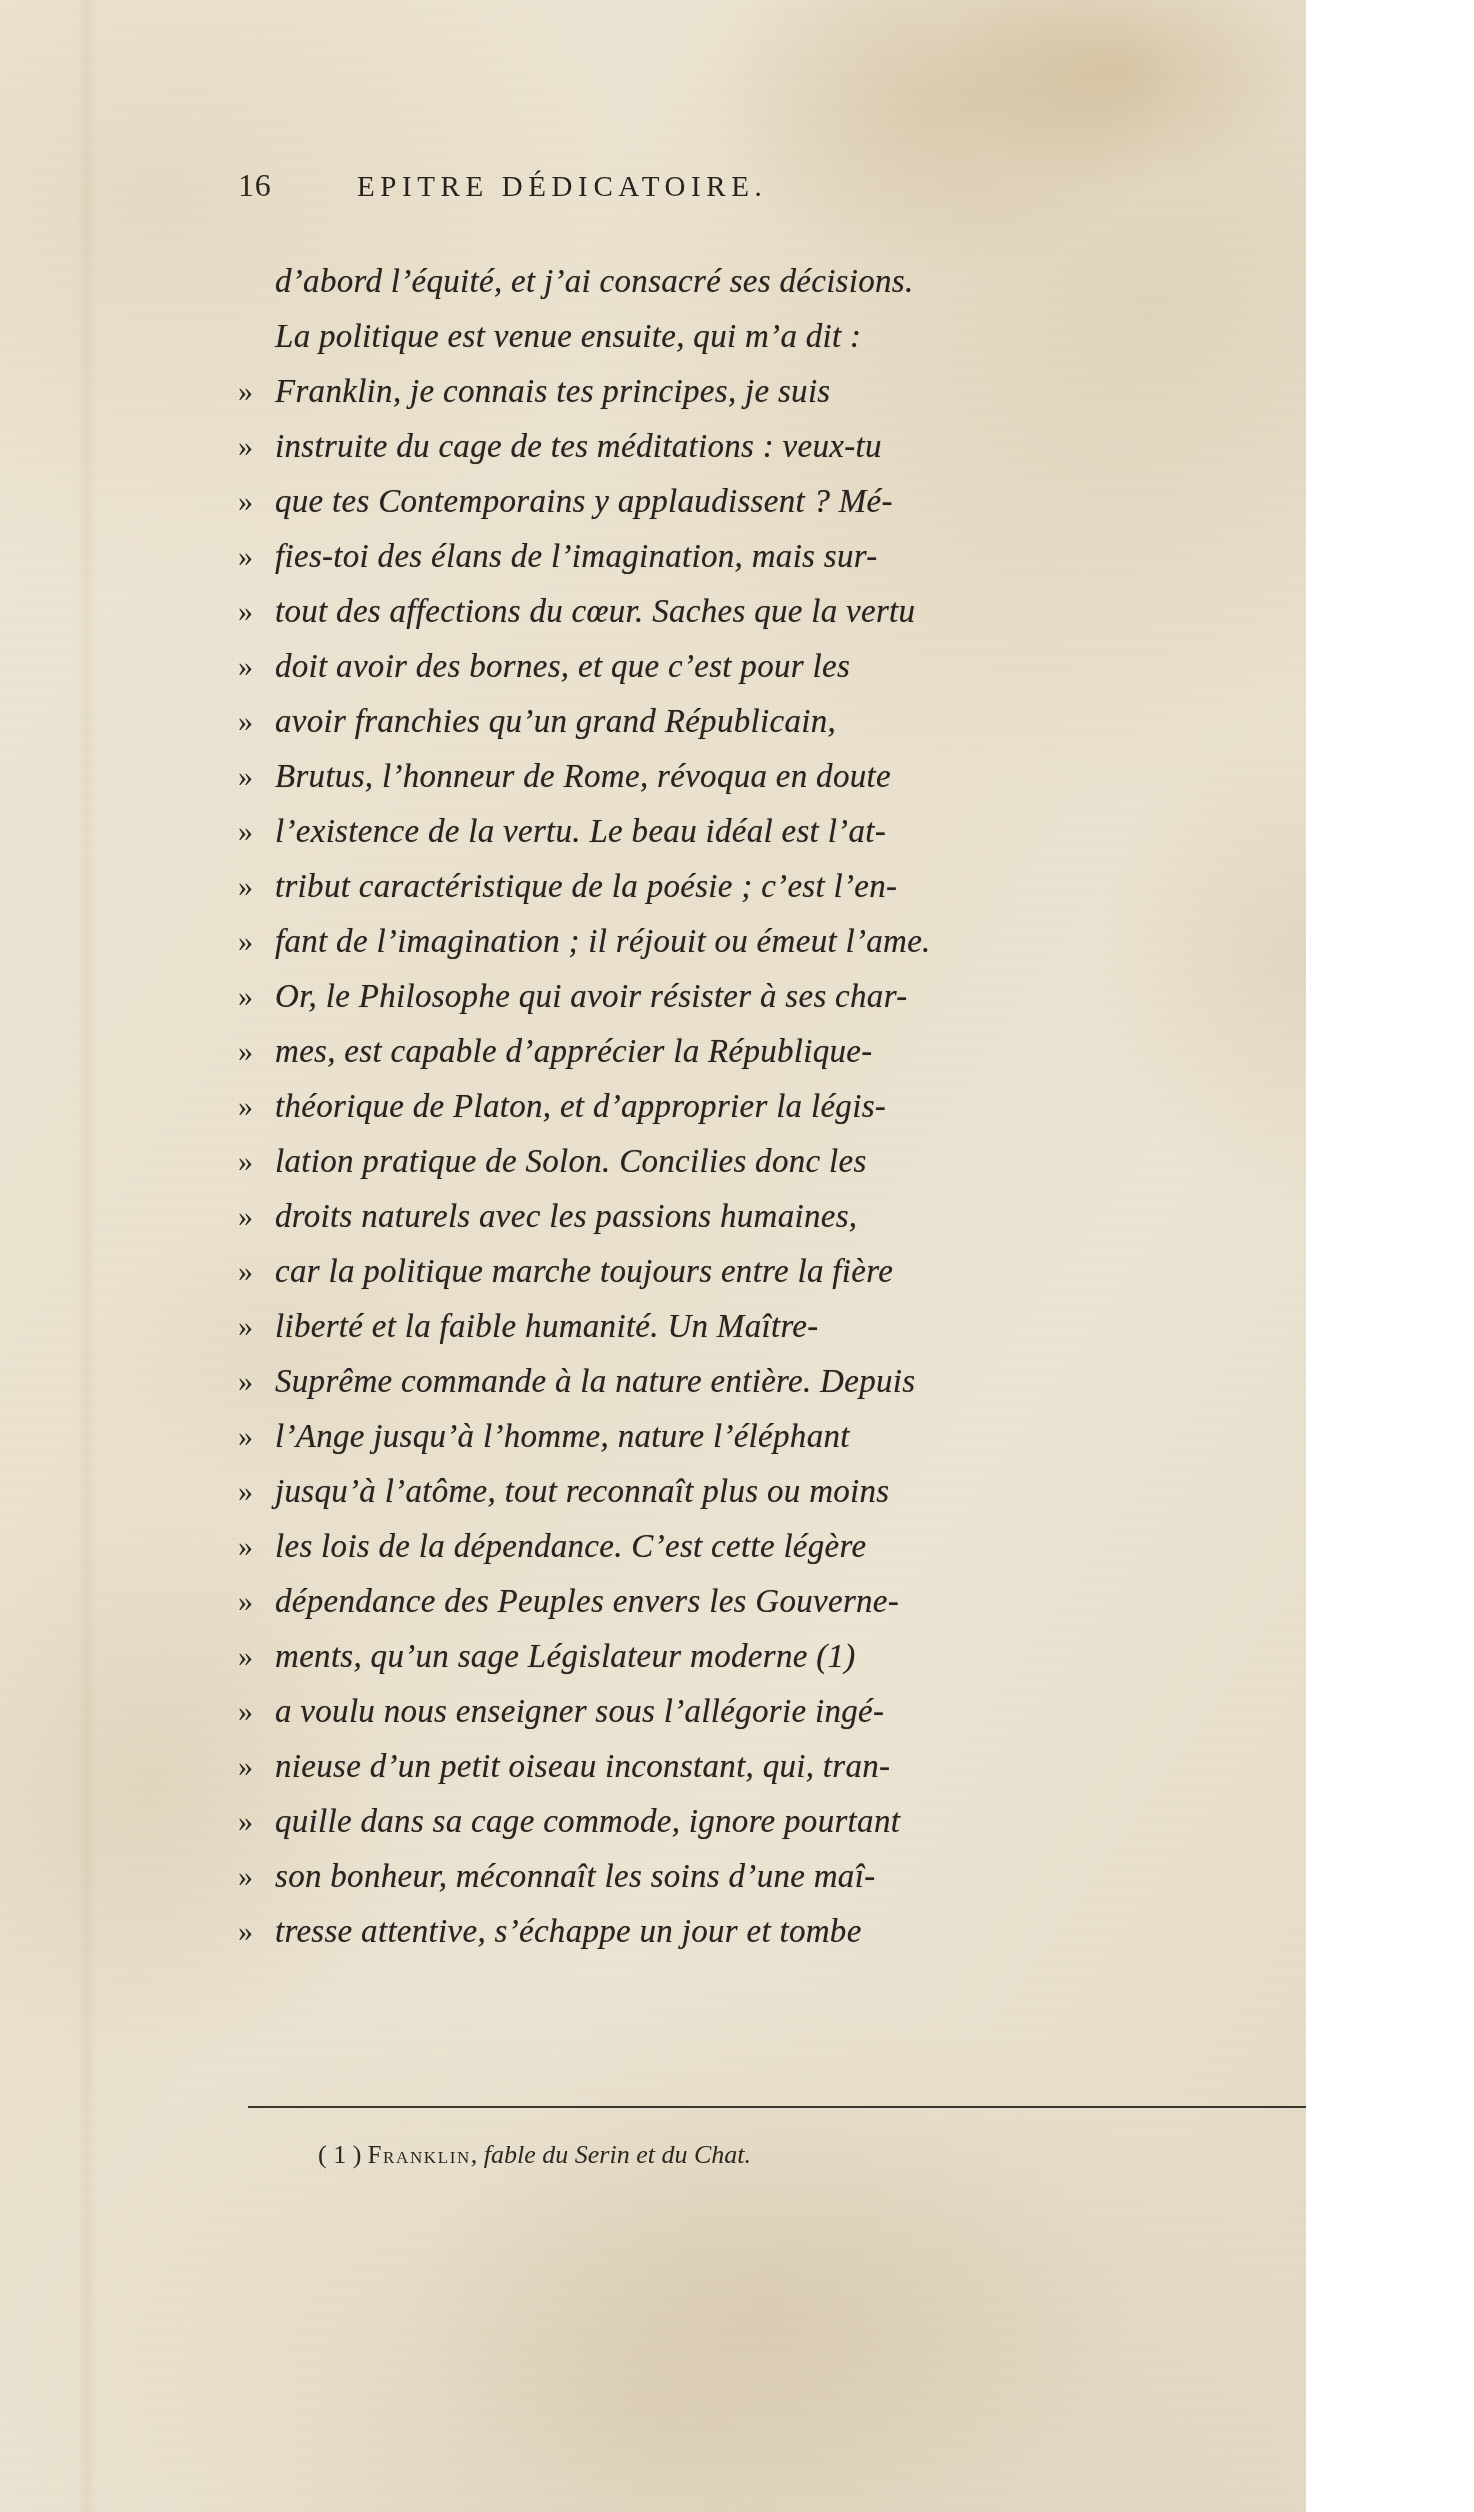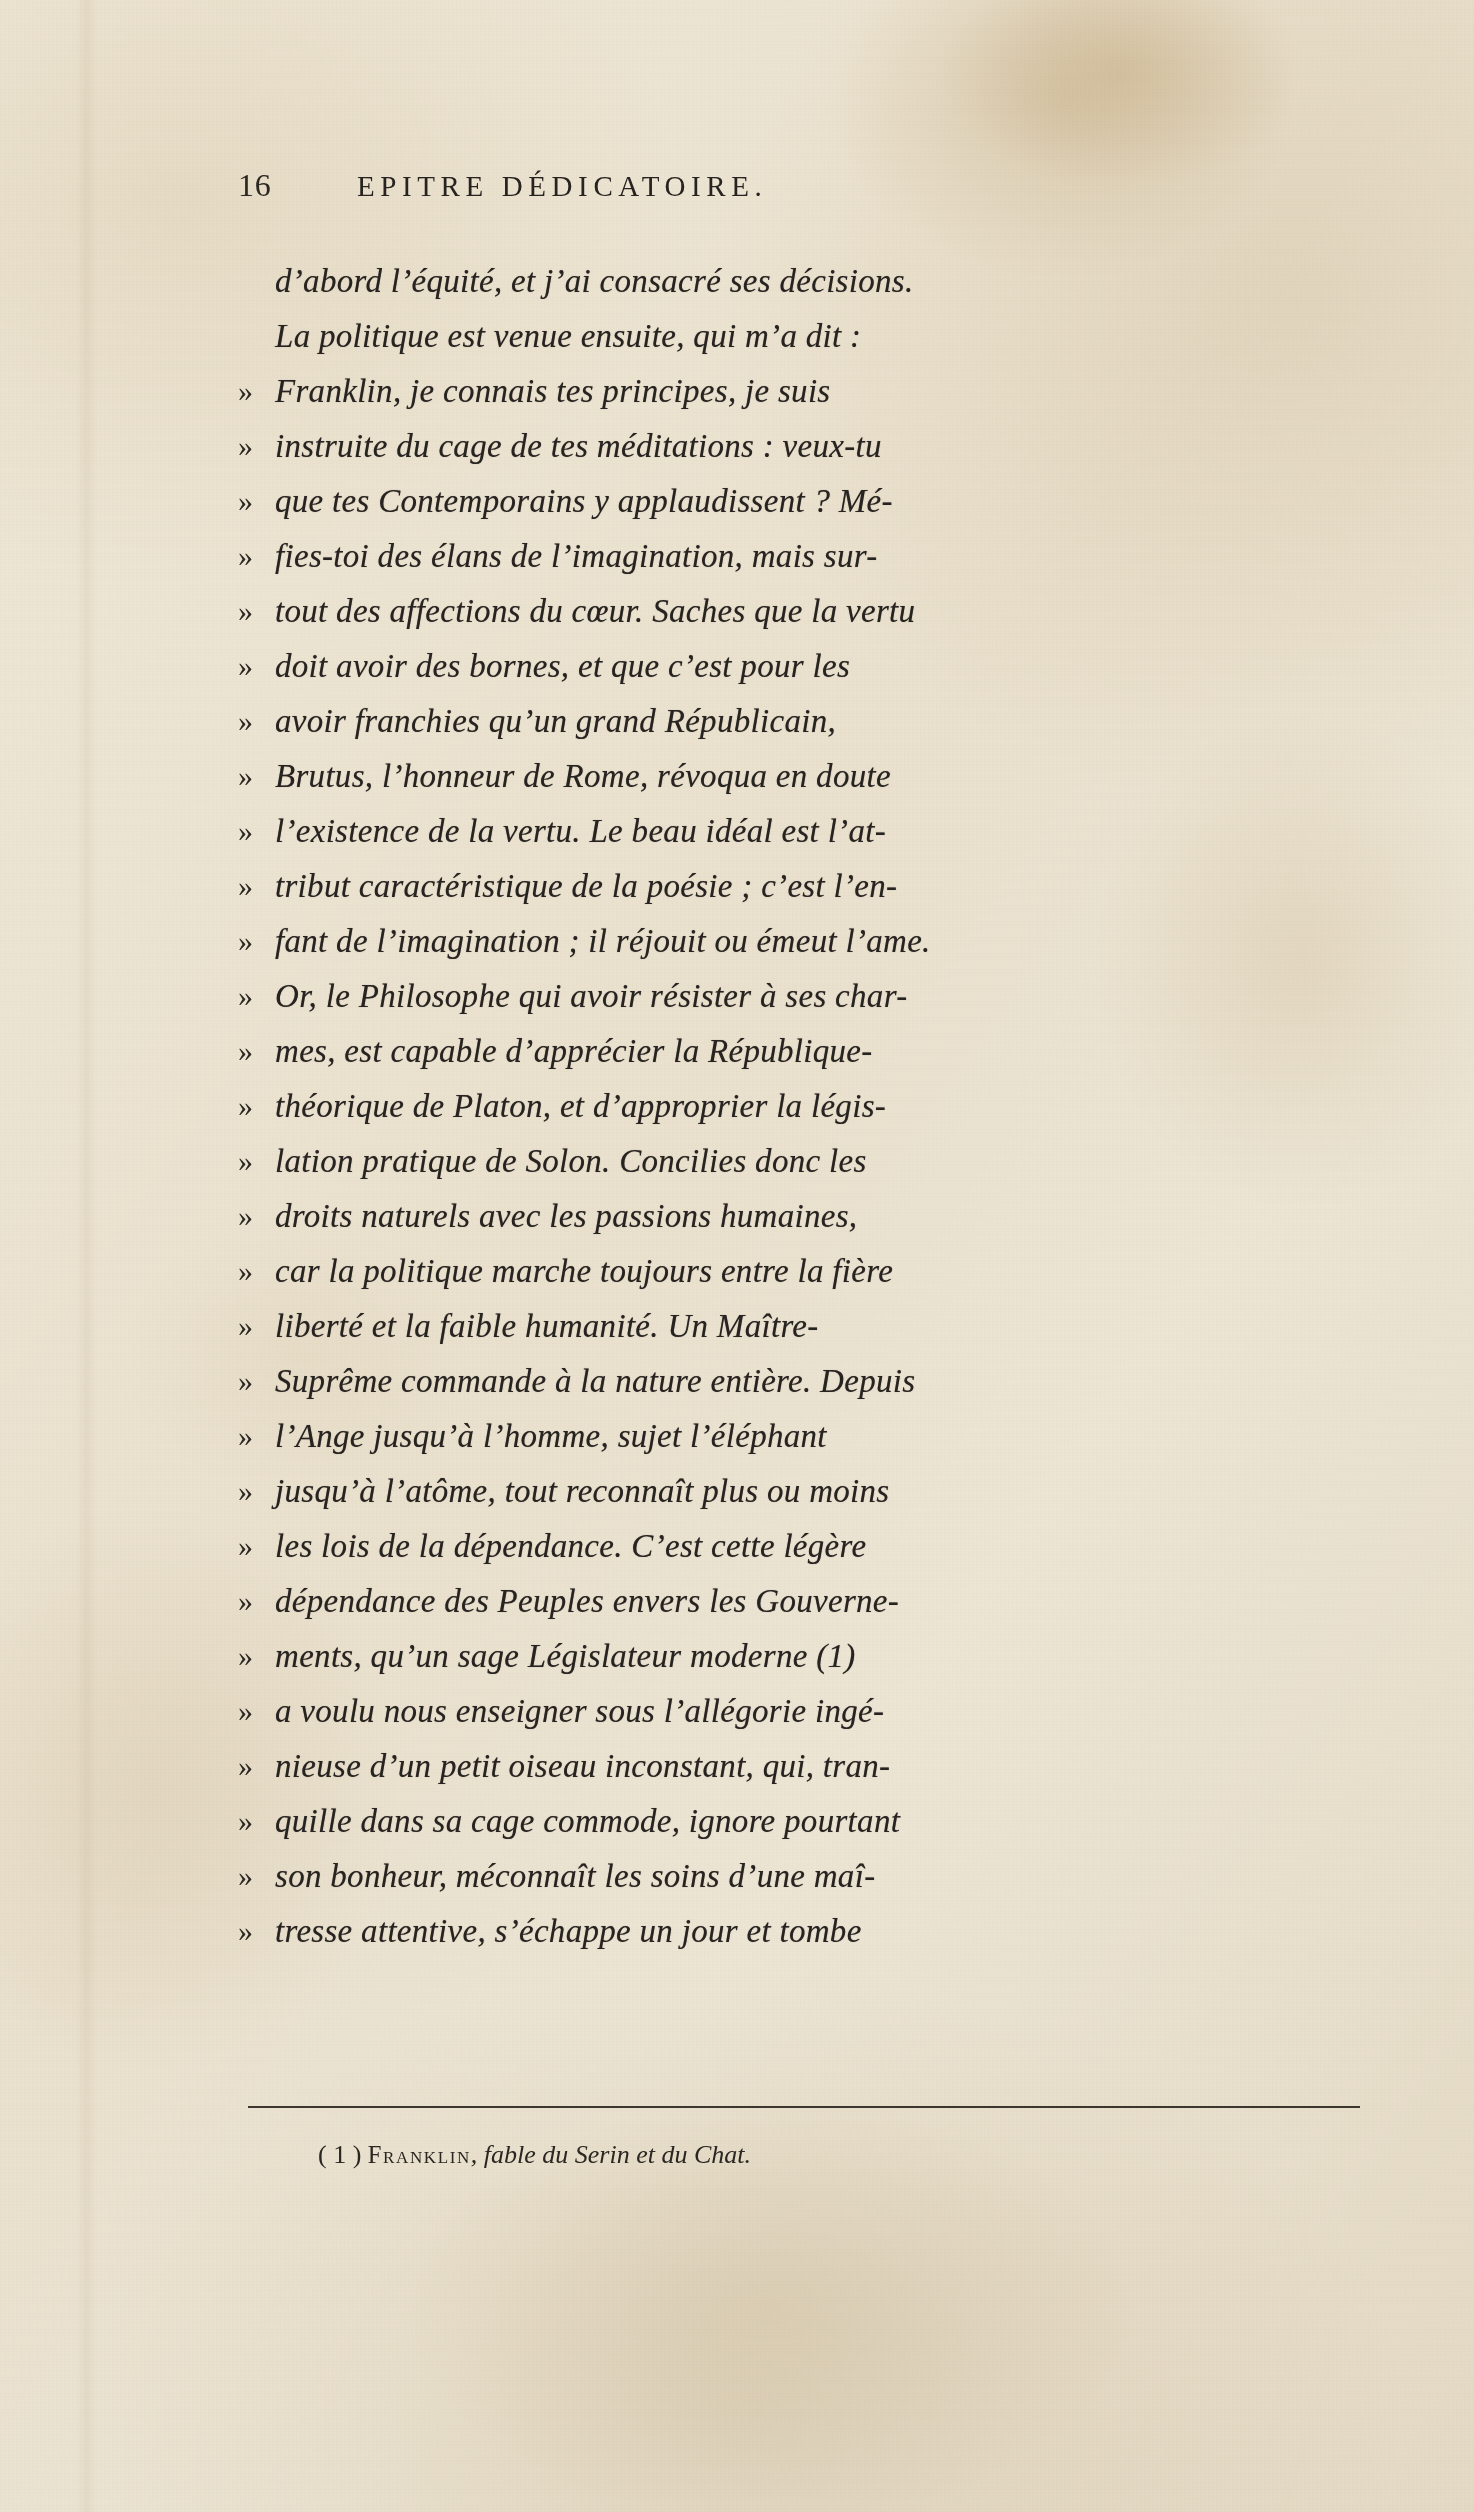--- a/index.html
+++ b/index.html
@@ -10,21 +10,21 @@
   body {
     width: 1474px;
     height: 2512px;
     overflow: hidden;
     font-family: "Liberation Serif", serif;
   }
 
   
   .page {
     position: relative;
-    width: 1474px;
+    width: 1306px;
     height: 2512px;
     background:
       radial-gradient(ellipse 715px 556px at 12% 8%, rgba(210,192,160,0.30), rgba(210,192,160,0) 70%),
       radial-gradient(ellipse 794px 715px at 88% 12%, rgba(206,186,152,0.32), rgba(206,186,152,0) 72%),
       radial-gradient(ellipse 953px 635px at 50% 96%, rgba(198,178,144,0.30), rgba(198,178,144,0) 70%),
       radial-gradient(ellipse 333px 254px at 72% 4%, rgba(186,158,112,0.30), rgba(186,158,112,0) 70%),
       radial-gradient(ellipse 238px 191px at 20% 54%, rgba(215,200,170,0.22), rgba(215,200,170,0) 72%),
       linear-gradient(125deg, #eee7d6 0%, #ece4d2 22%, #e9e0cd 45%, #ece5d4 65%, #e7decb 85%, #e3d9c4 100%);
     overflow: hidden;
   }
@@ -246,21 +246,21 @@
         <div class="line">
           <span class="guillemet">»</span>
           <span class="ltext">liberté et la faible humanité. Un Maître-</span>
         </div>
         <div class="line">
           <span class="guillemet">»</span>
           <span class="ltext">Suprême commande à la nature entière. Depuis</span>
         </div>
         <div class="line">
           <span class="guillemet">»</span>
-          <span class="ltext">l’Ange jusqu’à l’homme, sujet l’éléphant</span>
+          <span class="ltext">l’Ange jusqu’à l’homme, nature l’éléphant</span>
         </div>
         <div class="line">
           <span class="guillemet">»</span>
           <span class="ltext">jusqu’à l’atôme, tout reconnaît plus ou moins</span>
         </div>
         <div class="line">
           <span class="guillemet">»</span>
           <span class="ltext">les lois de la dépendance. C’est cette légère</span>
         </div>
         <div class="line">

